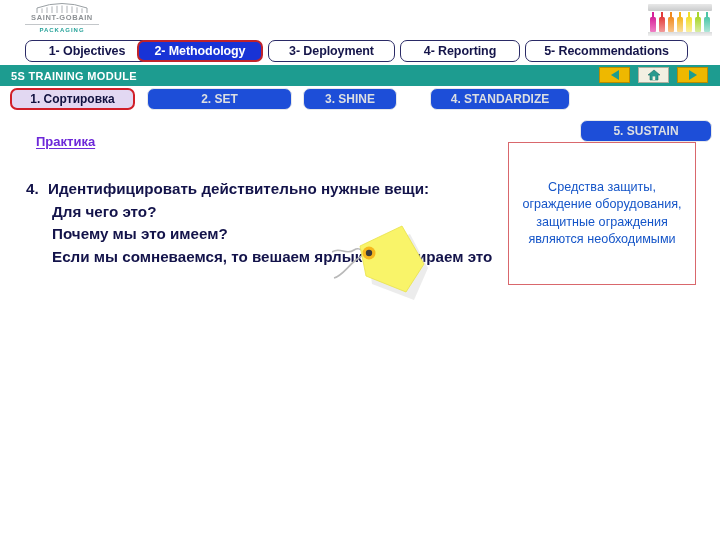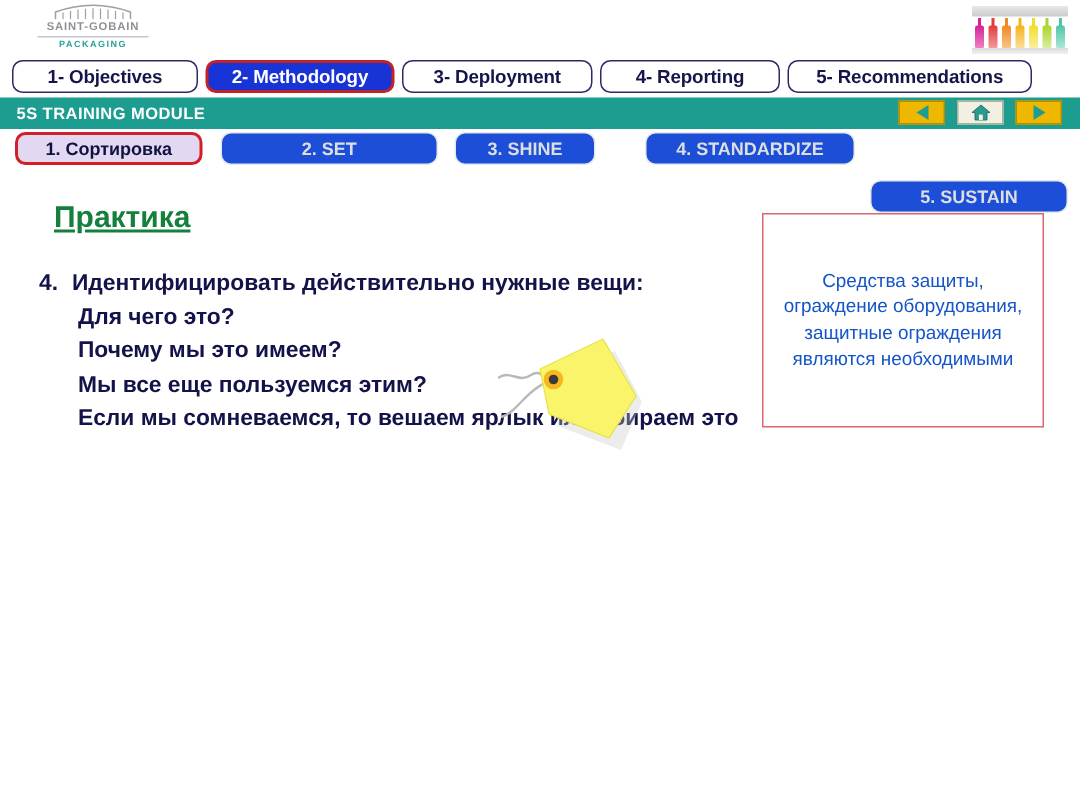--- a/index.html
+++ b/index.html
@@ -213,23 +213,23 @@
     background: #1d4ed8;
     border: 1.2px solid #e6e8ea;
     color: #dcdfe2;
   }
 
   
   .practice {
     position: absolute;
     left: 36px;
     top: 134px;
-    font-size: 20px;
-    font-weight: bold;
-    color: #15803d;
+    font-size: 13px;
+    font-weight: bold;
+    color: #6d28d9;
     text-decoration: underline;
     text-underline-offset: 2px;
   }
 
   .body-text {
     position: absolute;
     left: 26px;
     top: 178px;
     width: 480px;
     color: #13134a;
@@ -343,21 +343,21 @@
       <div class="bot">
           <div class="neck" style="background:#4cc6a8"></div>
           <div class="body" style="background:linear-gradient(#4cc6a8,#aee6d8)"></div>
         </div>
     </div>
     <div class="shelf-bot"></div>
   </div>
 </div>
 
 <div class="tabrow1">
-  <div class="tab1 normal" style="left:8px;  width:124px;">
+  <div class="tab1 normal" style="left:25px;  width:124px;">
       <span>1- Objectives</span>
     </div>
   <div class="tab1 active" style="left:137px; width:126px;">
       <span>2- Methodology</span>
     </div>
   <div class="tab1 normal" style="left:268px; width:127px;">
       <span>3- Deployment</span>
     </div>
   <div class="tab1 normal" style="left:400px; width:120px;">
       <span>4- Reporting</span>
@@ -405,21 +405,20 @@
 
 <div class="practice">Практика</div>
 
 <div class="body-text">
   <div class="li-num">
     <span class="num">4.</span>
     <span class="txt">Идентифицировать действительно  нужные вещи:</span>
   </div>
   <div class="sub">Для чего это?</div>
   <div class="sub">Почему мы это имеем?</div>
-  <div class="sub">Мы все еще пользуемся этим?</div>
   <div class="sub">Если мы сомневаемся, то вешаем ярлык или убираем это</div>
 </div>
 
 <div class="tag-wrap">
   <svg width="110" height="84" viewBox="0 0 110 84">
 
     <polygon points="30,22 72,6 90,40 76,72 34,56" fill="#c9c9c9" opacity="0.35" transform="translate(6,6)"></polygon>
 
     <path d="M0,30 C8,24 14,34 22,28 C28,24 30,30 34,30" stroke="#b9b9b9" stroke-width="1.6" fill="none"></path>
     <path d="M2,56 C10,54 16,44 24,38 C28,35 31,33 34,32" stroke="#b9b9b9" stroke-width="1.6" fill="none"></path>

